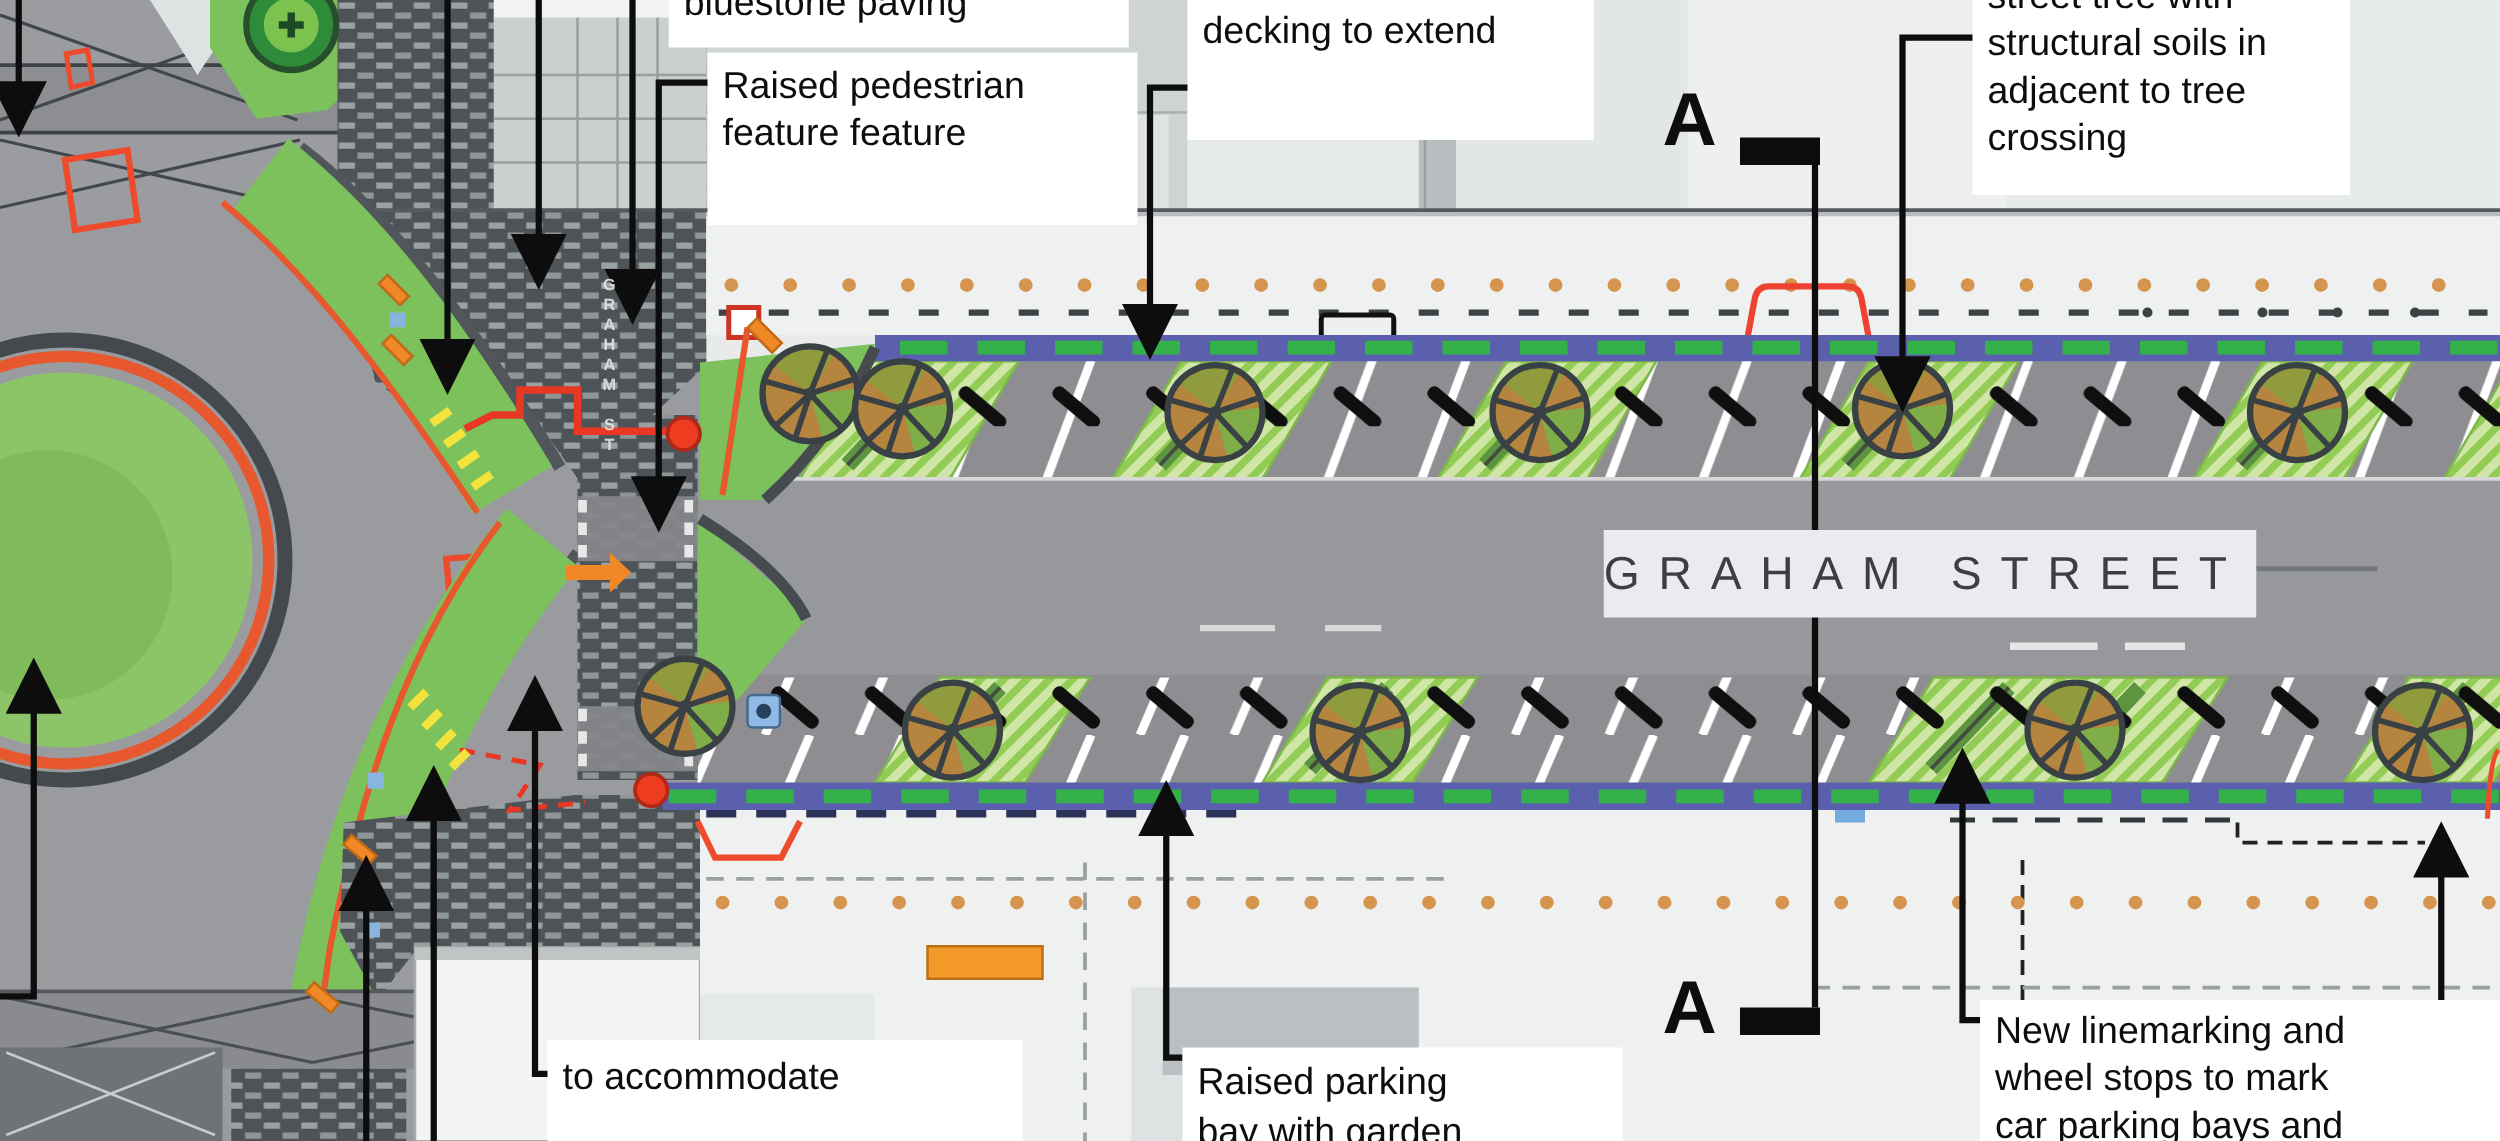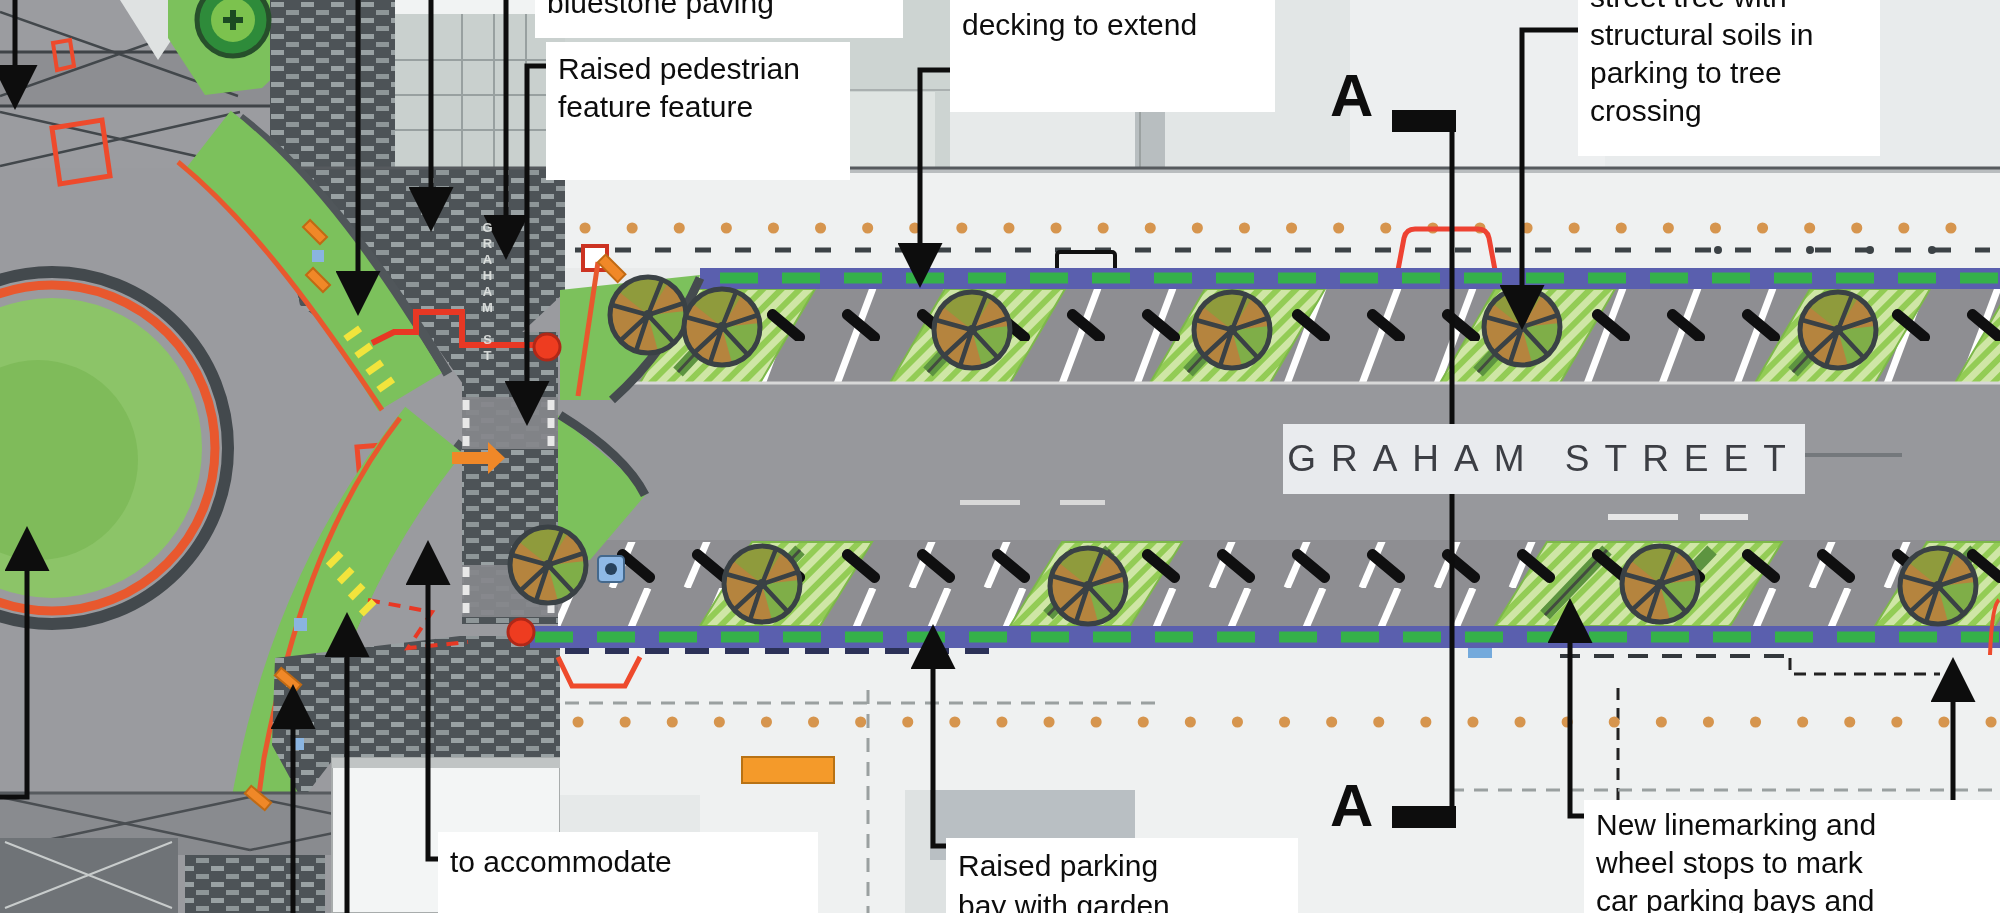--- a/index.html
+++ b/index.html
@@ -10,36 +10,36 @@
   #plan-svg{position:absolute;left:0;top:0;}
   .callout{
     position:absolute;background:#ffffff;color:#0d0d0d;
     font-size:30px;line-height:38px;font-family:"Liberation Sans",sans-serif;
     padding:6px 12px;box-sizing:border-box;overflow:hidden;white-space:nowrap;
   }
   .callout .cl{display:block;}
   .street-label{
     position:absolute;left:1283px;top:424px;width:522px;height:70px;
     background:#e9ebee;color:#3c3e44;font-size:37px;line-height:70px;
-    letter-spacing:15px;text-align:center;font-family:"Liberation Sans",sans-serif;
+    letter-spacing:15px;font-family:"Liberation Sans",sans-serif;
   }
   .section-a{
     position:absolute;width:60px;color:#0d0d0d;font-size:60px;line-height:60px;
     font-weight:bold;font-family:"Liberation Sans",sans-serif;
   }
   #section-a-top{left:1330px;top:66px;}
   #section-a-bottom{left:1330px;top:776px;}
   .vertical-street{
     position:absolute;left:480px;top:220px;height:160px;
     writing-mode:vertical-rl;text-orientation:upright;
     font-size:13px;font-weight:bold;letter-spacing:1px;color:#e2e5e3;opacity:.9;
   }
   
   #co-bluestone{left:535px;top:-34px;width:368px;height:72px;padding-top:18px;}
-  #co-raised{left:546px;top:42px;width:304px;height:138px;padding-top:8px;}
+  #co-raised{left:566px;top:42px;width:344px;height:138px;padding-top:8px;}
   #co-decking{left:950px;top:-30px;width:325px;height:142px;padding-top:36px;}
   #co-soils{left:1578px;top:-28px;width:302px;height:184px;padding-top:6px;}
   #co-kerb{left:438px;top:832px;width:380px;height:120px;padding-top:10px;line-height:40px;}
   #co-replace{left:946px;top:838px;width:352px;height:110px;padding-top:8px;line-height:40px;}
   #co-linemark{left:1584px;top:800px;width:416px;height:140px;padding-top:6px;}
 </style>
 </head>
 <body>
 
 <div id="stage">
@@ -346,21 +346,21 @@
     <span class="cl">feature feature</span>
   </div>
 
   <div id="co-decking" class="callout">
     <span class="cl">decking to extend</span>
   </div>
 
   <div id="co-soils" class="callout">
     <span class="cl">street tree with</span>
     <span class="cl">structural soils in</span>
-    <span class="cl">parking to tree</span>
+    <span class="cl">adjacent to tree</span>
     <span class="cl">crossing</span>
   </div>
 
   <div id="co-kerb" class="callout">
     <span class="cl">to accommodate</span>
   </div>
 
   <div id="co-replace" class="callout">
     <span class="cl">Raised parking</span>
     <span class="cl">bay with garden</span>

